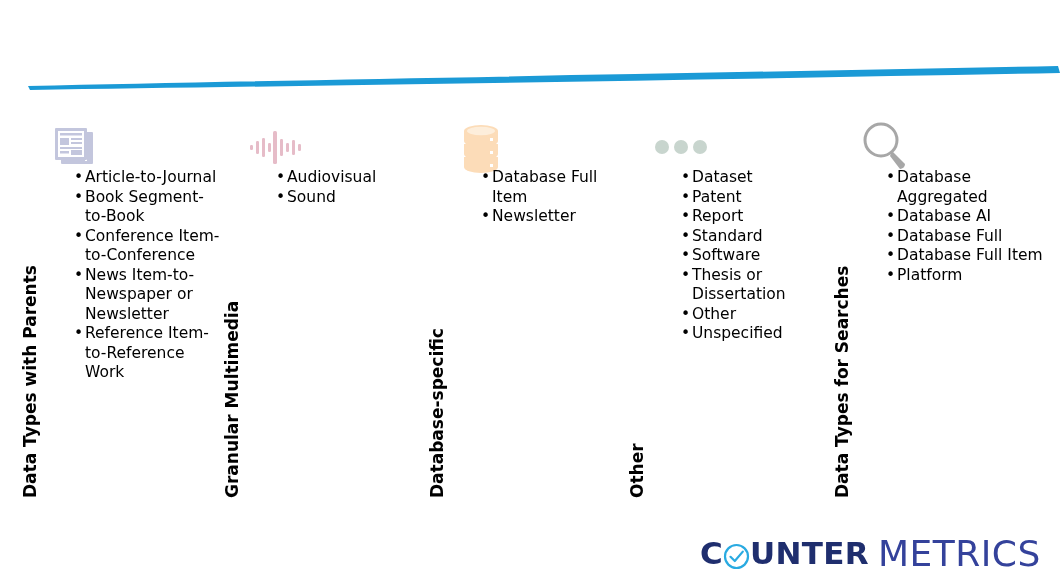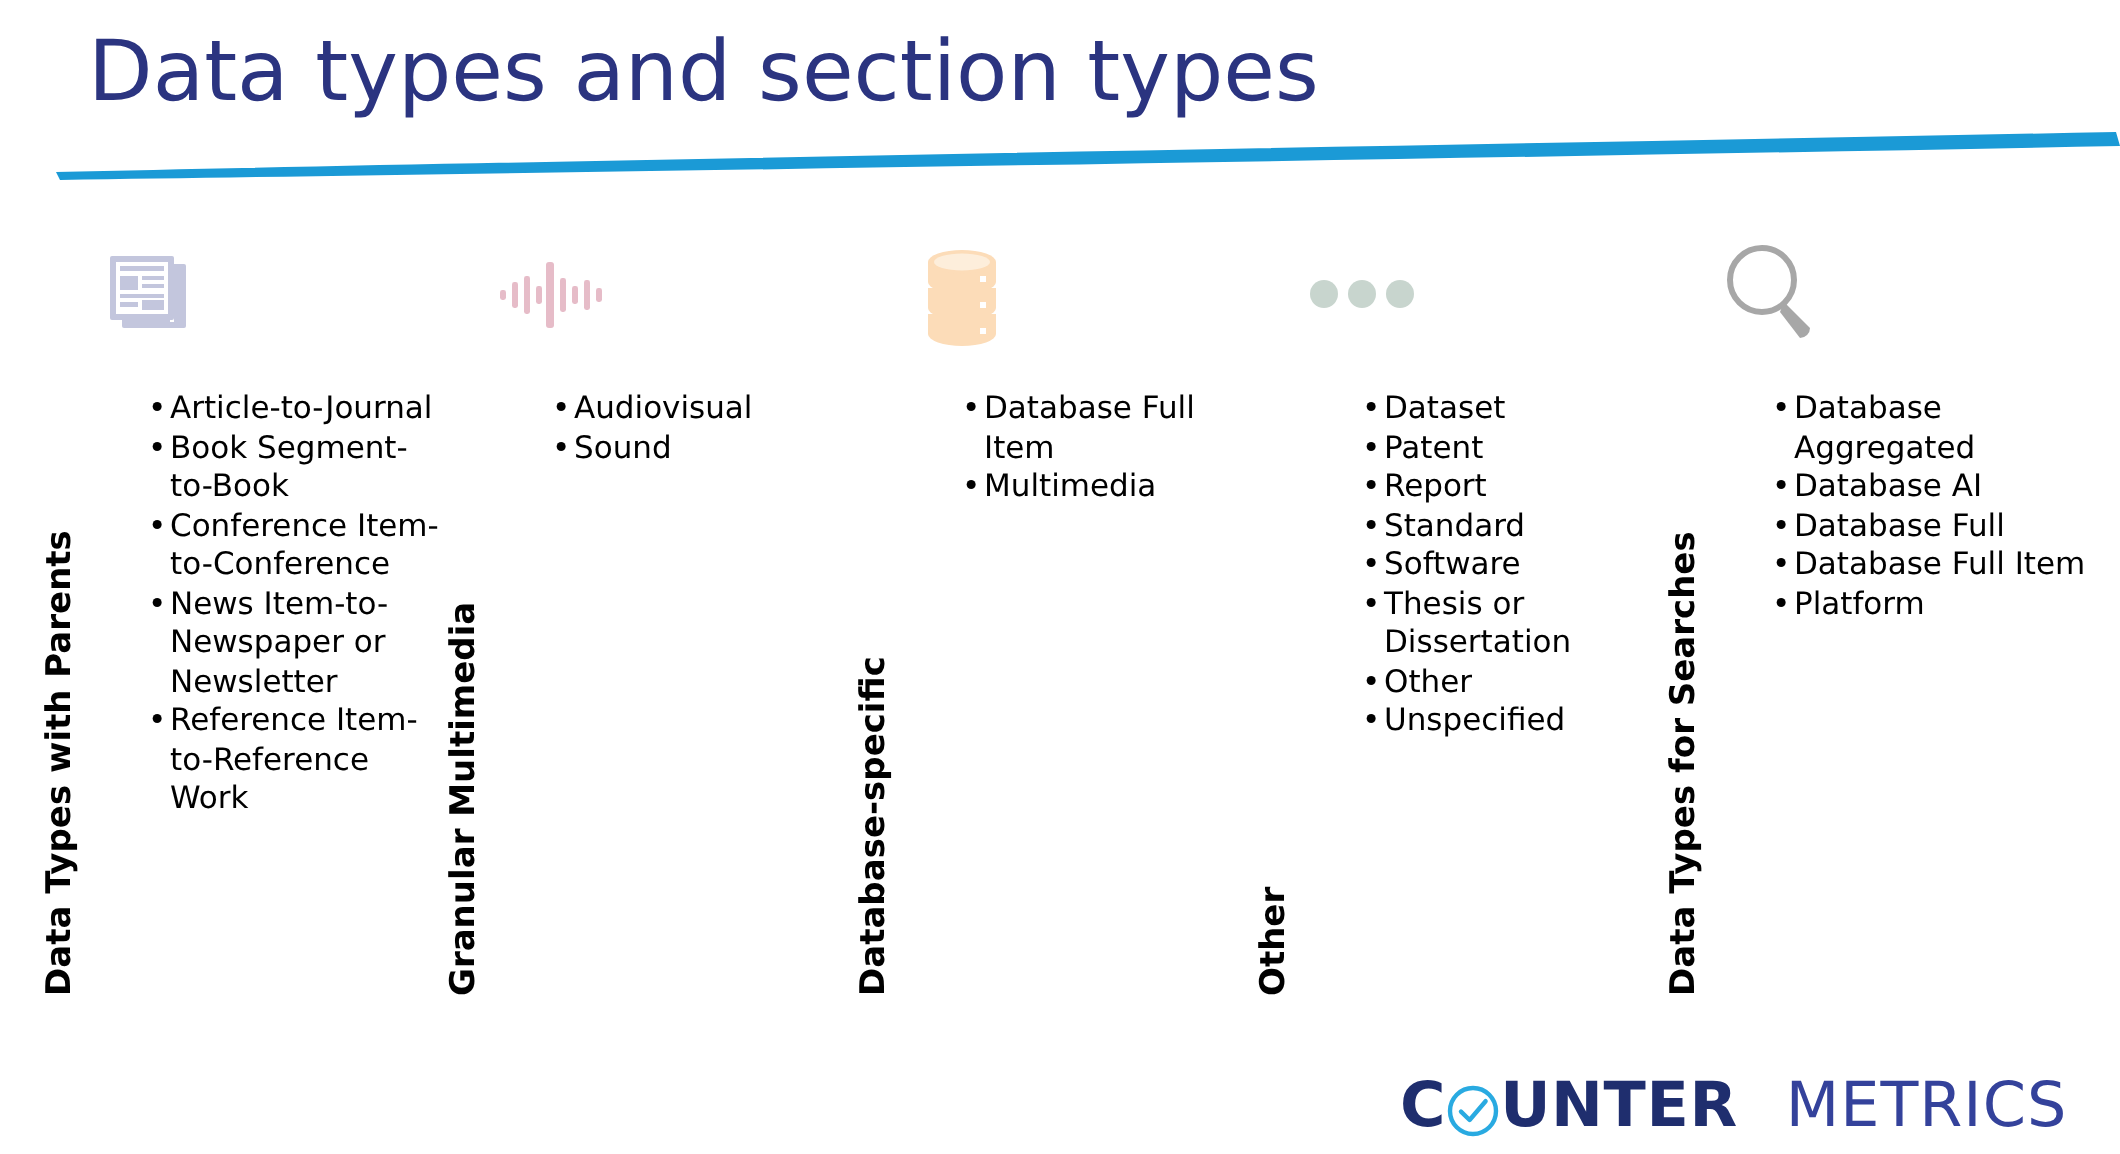--- a/index.html
+++ b/index.html
@@ -91,21 +91,21 @@
     font-weight: bold;
     color: #000000;
     line-height: 20px;
     margin-left: -10px;
   }
 
   
   .col-list {
     position: absolute;
     left: 44px;
-    top: 77px;
+    top: 50px;
     width: 150px;
     margin: 0;
     padding: 0;
     list-style: none;
   }
   .col-5 .col-list { width: 158px; }
   .col-list li {
     position: relative;
     padding-left: 11px;
     font-size: 15.5px;
@@ -135,41 +135,40 @@
   }
   .logo-counter {
     font-size: 31px;
     font-weight: bold;
     color: #1f2e6e;
     letter-spacing: 0.3px;
     display: flex;
     align-items: center;
   }
   .logo-metrics {
-    font-size: 31px;
+    font-size: 36px;
     font-weight: 400;
     color: #34429b;
     letter-spacing: 0.5px;
-    margin-left: 24px;
+    margin-left: 9px;
   }
   .logo-omark {
     display: inline-block;
     width: 27px;
     height: 27px;
     margin: 0 0px;
     position: relative;
     top: 1px;
   }
 </style>
 </head>
 <body>
 
 <div id="slide">
 
-  <div class="slide-title">Data types and section types</div>
 
   <div class="title-rule">
     <svg width="1060" height="34" viewBox="0 0 1060 34" xmlns="http://www.w3.org/2000/svg">
       <path d="M 28 24 C 300 18, 700 11, 1058 4 L 1060 11 C 700 18, 300 24, 30 28 Z" fill="#1b9ad6"></path>
     </svg>
   </div>
 
   <div class="columns">
 
     <div class="column col-1">
@@ -239,21 +238,21 @@
           <rect x="32" y="17" width="3" height="3" fill="#ffffff"></rect>
           <rect x="32" y="30" width="3" height="3" fill="#ffffff"></rect>
           <rect x="32" y="43" width="3" height="3" fill="#ffffff"></rect>
         </svg>
       </div>
       <div class="col-label-wrap">
         <div class="col-label">Database-specific</div>
       </div>
       <ul class="col-list">
         <li>Database Full Item</li>
-        <li>Multimedia</li>
+        <li>Newsletter</li>
       </ul>
     </div>
 
     <div class="column col-4">
       <div class="col-icon">
         <svg width="54" height="24" viewBox="0 0 54 24" xmlns="http://www.w3.org/2000/svg">
           <g fill="#c8d5ce">
             <circle cx="8" cy="12" r="7"></circle>
             <circle cx="27" cy="12" r="7"></circle>
             <circle cx="46" cy="12" r="7"></circle>

